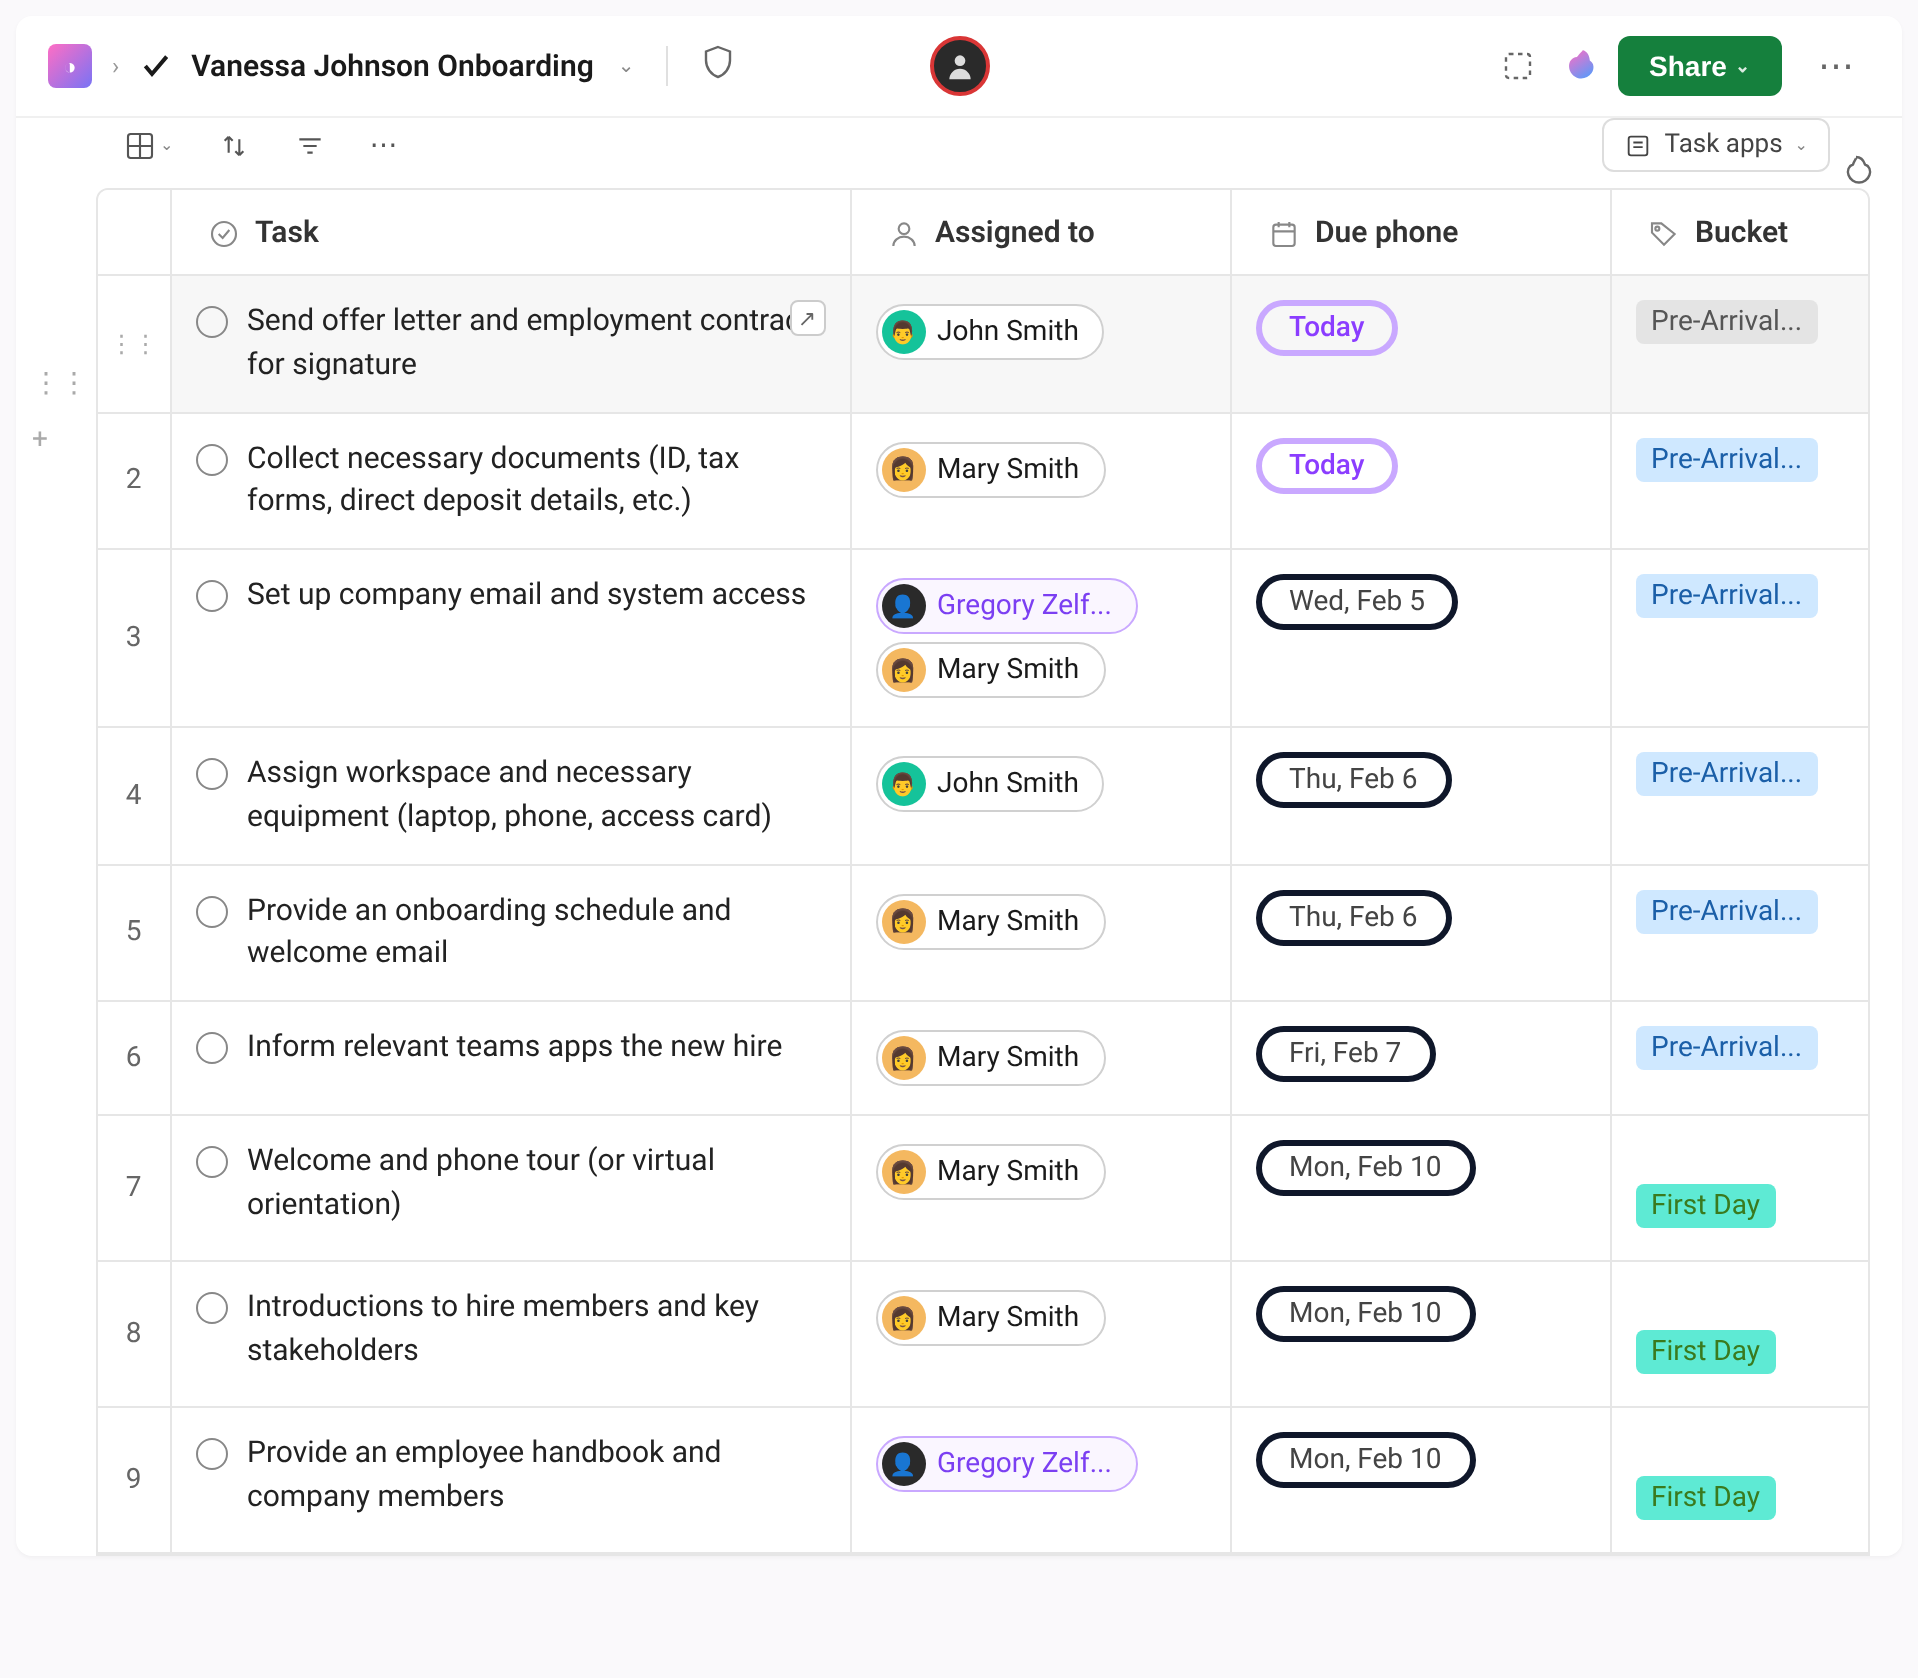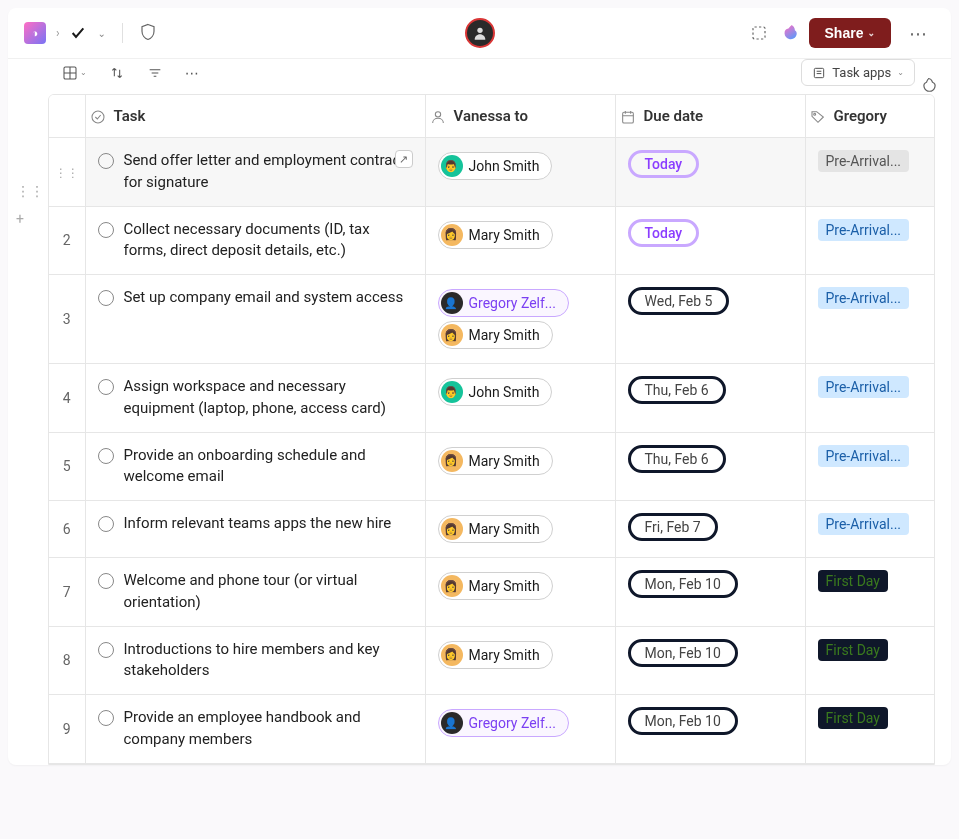--- a/index.html
+++ b/index.html
@@ -12,35 +12,35 @@
 .check-ic { width:16px; height:16px; display:inline-flex; align-items:center; justify-content:center; }
 .check-ic svg { width:16px; height:16px; }
 .title-text { font-weight:600; font-size:15px; color:#1a1a1a; }
 .title-dd { color:#888; font-size:10px; margin-left:2px; }
 .vdivider { width:1px; height:20px; background:#e0e0e0; margin:0 6px; }
 .shield { color:#666; }
 .spacer { flex:1; }
 .avatar-center { position:absolute; left:50%; transform:translateX(-50%); width:30px; height:30px; border-radius:50%; background:#2a2a2a; border:2px solid #d93636; display:flex; align-items:center; justify-content:center; color:#fff; font-size:12px;}
 .tb-ic { color:#666; width:20px; height:20px; display:flex; align-items:center; justify-content:center; cursor:pointer; }
 .copilot { width:20px; height:20px; }
-.share-btn { background:#7f1d1d; color:#fff; border:none; padding:7px 16px; border-radius:6px; font-weight:600; font-size:14px; cursor:pointer; display:flex; align-items:center; gap:4px;}
+.share-btn { background:#15803d; color:#fff; border:none; padding:7px 16px; border-radius:6px; font-weight:600; font-size:14px; cursor:pointer; display:flex; align-items:center; gap:4px;}
 .share-btn .dd { font-size:9px; opacity:0.85;}
 .more { font-size:18px; color:#666; cursor:pointer; padding:0 8px;}
 .content { position:relative; padding: 0 0 0 40px; }
 .page-title { font-size:34px; font-weight:800; margin: 22px 0 14px 6px; color:#1a1a1a; }
 .right-copilot { position:absolute; right:14px; top:18px; color:#666; cursor:pointer;}
 .toolbar { display:flex; align-items:center; gap:22px; padding: 0 0 8px 14px; }
 .tb2-ic { color:#555; font-size:14px; display:flex; align-items:center; gap:2px; cursor:pointer;}
 .tb2-ic .dd { font-size:8px; color:#888;}
 .task-apps { margin-left:auto; margin-right:36px; border:1px solid #ddd; border-radius:6px; padding:5px 10px; font-size:13px; color:#444; display:flex; align-items:center; gap:6px; cursor:pointer;}
 .task-apps .dd { font-size:8px; color:#888;}
 .left-gutter-handles { position:absolute; left:8px; top:124px; display:flex; flex-direction:column; gap:12px; color:#aaa; font-size:14px;}
 .table-wrap { margin:0 16px 0 0; border:1px solid #e6e6e6; border-radius:6px 6px 0 0; overflow:hidden; }
 table { width:100%; border-collapse:collapse; }
-th { text-align:left; font-weight:600; font-size:15px; padding:12px 4px; border-bottom:1px solid #e6e6e6; border-right:1px solid #e6e6e6; color:#333; background:#fff;}
+th { text-align:left; font-weight:600; font-size:15px; padding:12px 18px; border-bottom:1px solid #e6e6e6; border-right:1px solid #e6e6e6; color:#333; background:#fff;}
 th:last-child { border-right:none; }
 th .hic { color:#888; margin-right:8px; display:inline-flex; vertical-align:middle;}
 td { padding:12px 12px; border-bottom:1px solid #e6e6e6; border-right:1px solid #e6e6e6; vertical-align:top; font-size:15px;}
 td:last-child { border-right:none; }
 .col-num { width:36px; text-align:center; color:#666; font-size:14px; vertical-align:middle; padding:12px 4px;}
 .col-task { width:340px; }
 .col-assign { width:190px; }
 .col-due { width:190px; }
 .task-cell { display:flex; gap:10px; align-items:flex-start; position:relative;}
 .task-cell .circle { width:16px; height:16px; border:1.5px solid #888; border-radius:50%; flex-shrink:0; margin-top:3px;}
@@ -53,36 +53,37 @@
 .assignee.greg { border-color:#c9a8ff; color:#7b3ff2; background:#faf6ff;}
 .av { width:22px; height:22px; border-radius:50%; display:flex; align-items:center; justify-content:center; font-size:11px; color:#fff; flex-shrink:0;}
 .av.john { background:#15c39a;}
 .av.mary { background:#f4b860;}
 .av.greg { background:#2a2a2a;}
 .due-pill { display:inline-block; border:3px solid #0f172a; border-radius:999px; padding:3px 14px; font-size:14px; color:#444;}
 .due-pill.today { border-color:#c9a8ff; color:#8b3dff; font-weight:500;}
 .bucket { display:inline-block; border-radius:4px; padding:3px 8px; font-size:14px; max-width:100%; white-space:nowrap; overflow:hidden; text-overflow:ellipsis;text-align:center;}
 .bucket.pre { background:#cfe8ff; color:#1b5fa8;}
 .bucket.pre-gray { background:#e4e4e4; color:#555;}
-.bucket.first { background:#0f172a; color:#3a7a1e;}
+.bucket.first { background:#5eead4; color:#3a7a1e;margin-top:22px;}
 </style>
 </head>
 <body>
 
 <div class="outer">
 <div class="app">
 
   <div class="topbar" style="position:relative;">
     <div class="app-icon">◑</div>
     <span class="chev">›</span>
     <span class="check-ic">
       <svg viewBox="0 0 24 24" fill="none" stroke="#1a1a1a" stroke-width="3">
             <path d="M4 12l5 6L20 5"></path>
           </svg>
     </span>
+    <span class="title-text">Vanessa Johnson Onboarding</span>
     <span class="title-dd">⌄</span>
     <div class="vdivider"></div>
     <span class="shield">
       <svg width="18" height="18" viewBox="0 0 24 24" fill="none" stroke="currentColor" stroke-width="1.6">
             <path d="M12 2l8 3v6c0 5-3.5 9.5-8 11-4.5-1.5-8-6-8-11V5l8-3z"></path>
           </svg>
     </span>
 
     <div class="avatar-center">
       <svg width="16" height="16" viewBox="0 0 24 24" fill="#ddd">
@@ -173,39 +174,39 @@
                       <path d="M8 12l3 3 5-6"></path>
                     </svg>
               </span><span>Task</span>
             </th>
             <th class="col-assign">
               <span class="hic">
                 <svg width="16" height="16" viewBox="0 0 24 24" fill="none" stroke="currentColor" stroke-width="1.6">
                       <circle cx="12" cy="8" r="4"></circle>
                       <path d="M4 21c0-4 3.6-7 8-7s8 3 8 7"></path>
                     </svg>
-              </span><span>Vanessa to</span>
+              </span><span>Assigned to</span>
             </th>
             <th class="col-due">
               <span class="hic">
                 <svg width="16" height="16" viewBox="0 0 24 24" fill="none" stroke="currentColor" stroke-width="1.6">
                       <rect x="4" y="5" width="16" height="16" rx="2"></rect>
                       <line x1="4" y1="10" x2="20" y2="10"></line>
                       <line x1="8" y1="3" x2="8" y2="7"></line>
                       <line x1="16" y1="3" x2="16" y2="7"></line>
                     </svg>
-              </span><span>Due date</span>
+              </span><span>Due phone</span>
             </th>
             <th>
               <span class="hic">
                 <svg width="16" height="16" viewBox="0 0 24 24" fill="none" stroke="currentColor" stroke-width="1.6">
                       <path d="M20 12l-8 8-9-9V4h7l10 8z"></path>
                       <circle cx="7" cy="8" r="1.5"></circle>
                     </svg>
-              </span><span>Gregory</span>
+              </span><span>Bucket</span>
             </th>
           </tr>
         </thead>
         <tbody id="tbody">
               <tr class="selected">
                 <td class="col-num"><span class="row-handle">⋮⋮</span></td>
                 <td class="col-task">
                   <div class="task-cell">
                     <span class="circle"></span>
                     <span class="txt">Send offer letter and employment contract for signature</span>

